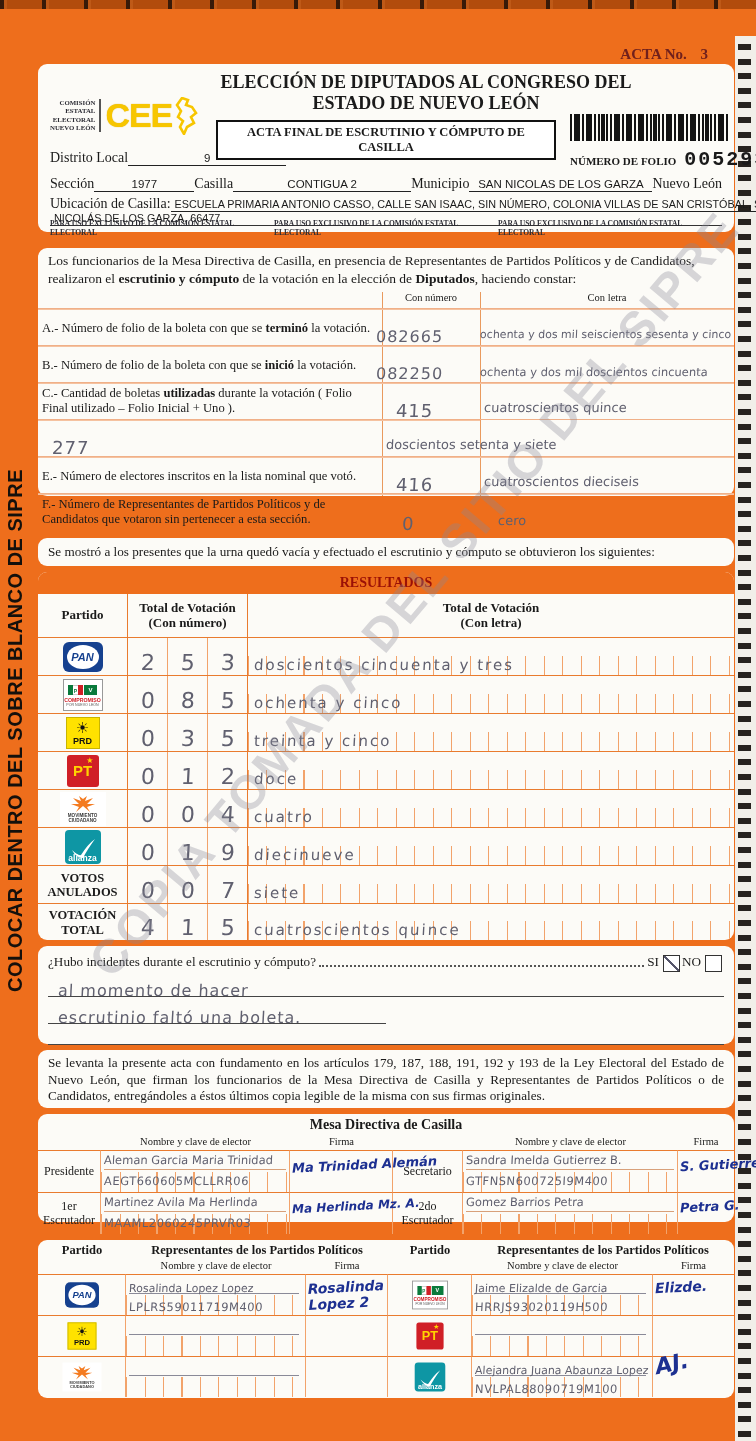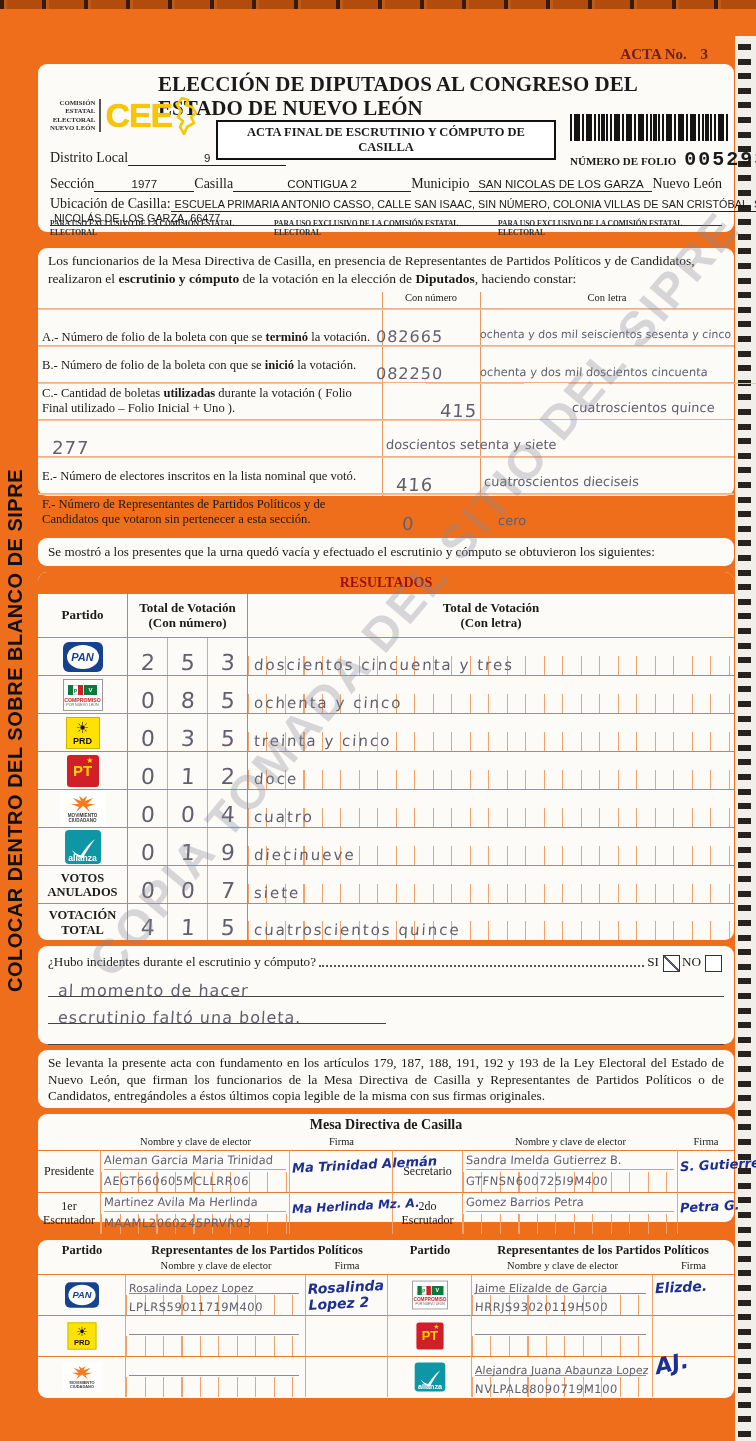--- a/index.html
+++ b/index.html
@@ -20,22 +20,22 @@
      writing-mode:vertical-rl;transform:rotate(180deg);
      font-family:"Liberation Sans",sans-serif;font-weight:bold;font-size:20px;color:#14100c;
      letter-spacing:.5px;text-align:center;line-height:34px;}
   
   .watermark{position:absolute;left:78px;top:952px;width:1100px;transform-origin:0 0;
      transform:rotate(-50deg);font-family:"Liberation Sans",sans-serif;font-weight:bold;
      font-size:48px;letter-spacing:3px;color:rgba(138,138,152,.33);z-index:60;pointer-events:none;white-space:nowrap;}
   .panel{position:absolute;left:38px;width:696px;background:#fcfbf7;border-radius:9px;}
   
   .hdr{top:64px;height:168px;}
-  .title{position:absolute;top:8px;left:120px;right:40px;font-weight:bold;
-     font-size:21px;line-height:1.15;}
+  .title{position:absolute;top:8px;left:120px;right:40px;text-align:center;font-weight:bold;
+     font-size:18px;line-height:1.15;}
   .ceelogo{position:absolute;left:12px;top:32px;display:flex;align-items:center;}
   .cee-org{font-size:6.8px;font-weight:bold;color:#2b2b33;text-align:right;line-height:1.25;
      border-right:2px solid #555;padding-right:4px;}
   .cee-acr{font-size:34px;font-weight:bold;color:#f7c600;letter-spacing:-1px;margin-left:4px;
      font-family:"Liberation Sans",sans-serif;text-shadow:0 0 1px #d8a700;}
   .subtitle{position:absolute;left:178px;top:56px;width:332px;border:2px solid #111;
      text-align:center;font-weight:bold;font-size:12.5px;padding:3px 2px;background:#fff;}
   .barcode{position:absolute;left:532px;top:50px;width:160px;height:27px;background:
      repeating-linear-gradient(90deg,#131313 0 2px,transparent 2px 4px),
      repeating-linear-gradient(90deg,transparent 0 5px,#131313 5px 9px,transparent 9px 13px);}
@@ -221,42 +221,42 @@
   <div class="panel bodybox">
     <p class="intro" style="margin:0;"><span>Los funcionarios de la Mesa Directiva de Casilla, en presencia de Representantes de Partidos Políticos  y de Candidatos, realizaron el </span><b>escrutinio y cómputo</b><span> de la votación en la elección de </span><b>Diputados</b><span>, haciendo constar:</span></p>
 
     <div class="aftbl">
       <div class="afhead" style="position:absolute;left:344px;width:98px;">Con número</div>
       <div class="afhead" style="position:absolute;left:442px;width:254px;">Con letra</div>
       <div class="vline" style="left:344px;top:0;bottom:0;"></div>
       <div class="vline" style="left:442px;top:0;bottom:0;"></div>
 
       <div class="afgrid" style="top:16px;">
-        <div class="afcell" style="height:33px;display:flex;align-items:flex-end;">
+        <div class="afcell" style="height:33px;display:flex;align-items:center;">
             <span><span>A.- Número de folio de la boleta con que se </span><b>terminó</b><span> la votación.</span></span>
           </div>
         <div class="afcell">
             <span class="hw afnum" style="left:-6px;top:18px;font-size:16px;white-space:nowrap;">082665</span>
           </div>
         <div class="afcell">
             <span class="hw aflet" style="left:0;top:19px;font-size:11px;">ochenta y dos mil seiscientos sesenta y cinco</span>
           </div>
       </div>
       <div class="afgrid" style="top:53px;">
         <div class="afcell" style="height:33px;display:flex;align-items:center;">
             <span><span>B.- Número de folio de la boleta con que se </span><b>inició</b><span> la votación.</span></span>
           </div>
         <div class="afcell">
             <span class="hw afnum" style="left:-6px;top:18px;font-size:16px;white-space:nowrap;">082250</span>
           </div>
         <div class="afcell">
             <span class="hw aflet" style="left:0;top:19px;font-size:11.5px;">ochenta y dos mil doscientos cincuenta</span>
           </div>
       </div>
-      <div class="afgrid" style="top:90px;gap:44px;">
+      <div class="afgrid" style="top:90px;">
         <div class="afcell" style="height:33px;"><span><span>C.- Cantidad de boletas </span><b>utilizadas</b><span> durante la votación ( Folio Final utilizado – Folio Inicial + Uno ).</span></span></div>
         <div class="afcell">
             <span class="hw afnum" style="left:14px;top:16px;">415</span>
           </div>
         <div class="afcell">
             <span class="hw aflet" style="left:4px;top:16px;">cuatroscientos quince</span>
           </div>
       </div>
       <div class="afgrid" style="top:127px;">
         <div class="afcell">

